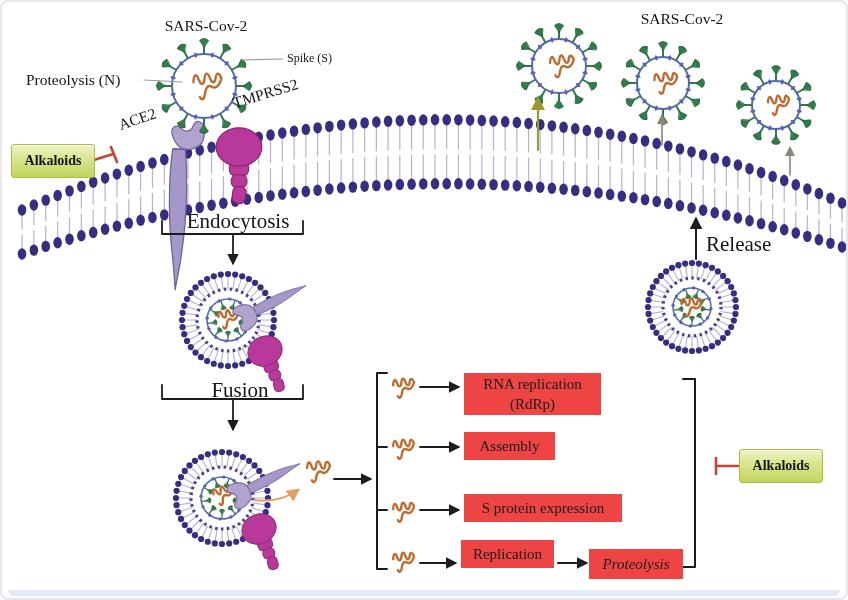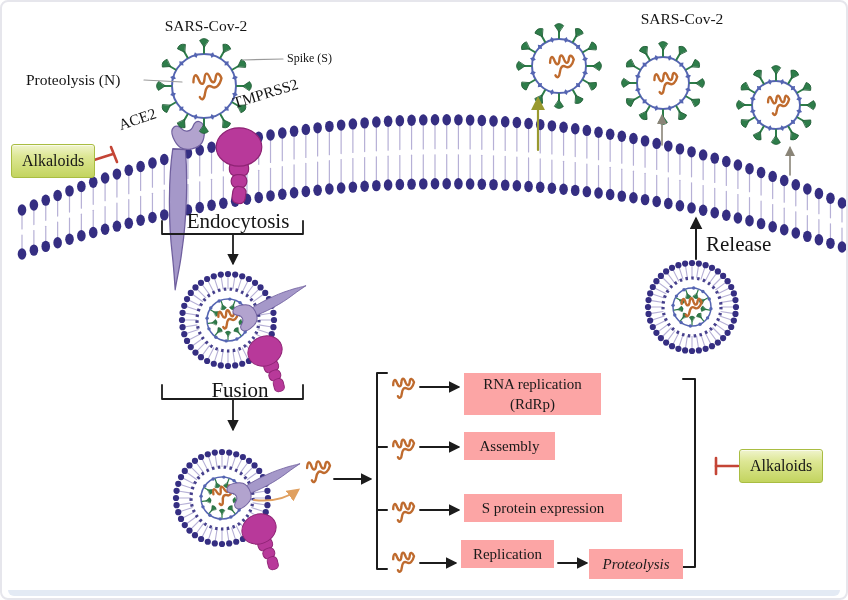--- a/index.html
+++ b/index.html
@@ -6,23 +6,23 @@
   #stage{position:relative;width:848px;height:600px;background:#fff;overflow:hidden;
          border:2px solid #e6e6ec;border-radius:8px;box-sizing:border-box;
          font-family:"Liberation Serif", serif;}
   #scene{position:absolute;left:0;top:0;}
   .lbl{position:absolute;font-family:"Liberation Serif",serif;color:#141414;
        font-size:21px;white-space:nowrap;}
   .ctr{text-align:center;}
   .rot{transform-origin:left bottom;}
   .alkbox{position:absolute;width:82px;height:32px;display:flex;align-items:center;justify-content:center;
      background:linear-gradient(180deg,#f0f4cd 0%,#dde795 35%,#c3d45f 100%);
-     border:1px solid #a9bd42;border-radius:3px;font-size:16px;color:#151515;
-     box-shadow:inset 0 1px 0 rgba(255,255,255,.6);}
-  .procbox{position:absolute;background:#fca5a5;display:flex;align-items:center;justify-content:center;
+     border:1px solid #a9bd42;border-radius:3px;font-size:14px;color:#151515;
+     box-shadow:inset 0 1px 0 rgba(255,255,255,.6);font-weight:bold;}
+  .procbox{position:absolute;background:#ef4444;display:flex;align-items:center;justify-content:center;
      font-size:15px;color:#1a1a1a;text-align:center;white-space:pre-line;line-height:20px;}
   .strip{position:absolute;left:6px;right:6px;bottom:2px;height:6px;background:#dce5f1;
      border-radius:0 0 9px 9px;opacity:.8;}
 </style>
 </head>
 <body>
 
 <div id="stage">
   <svg id="scene" width="848" height="600" viewBox="0 0 848 600">
       <defs>

